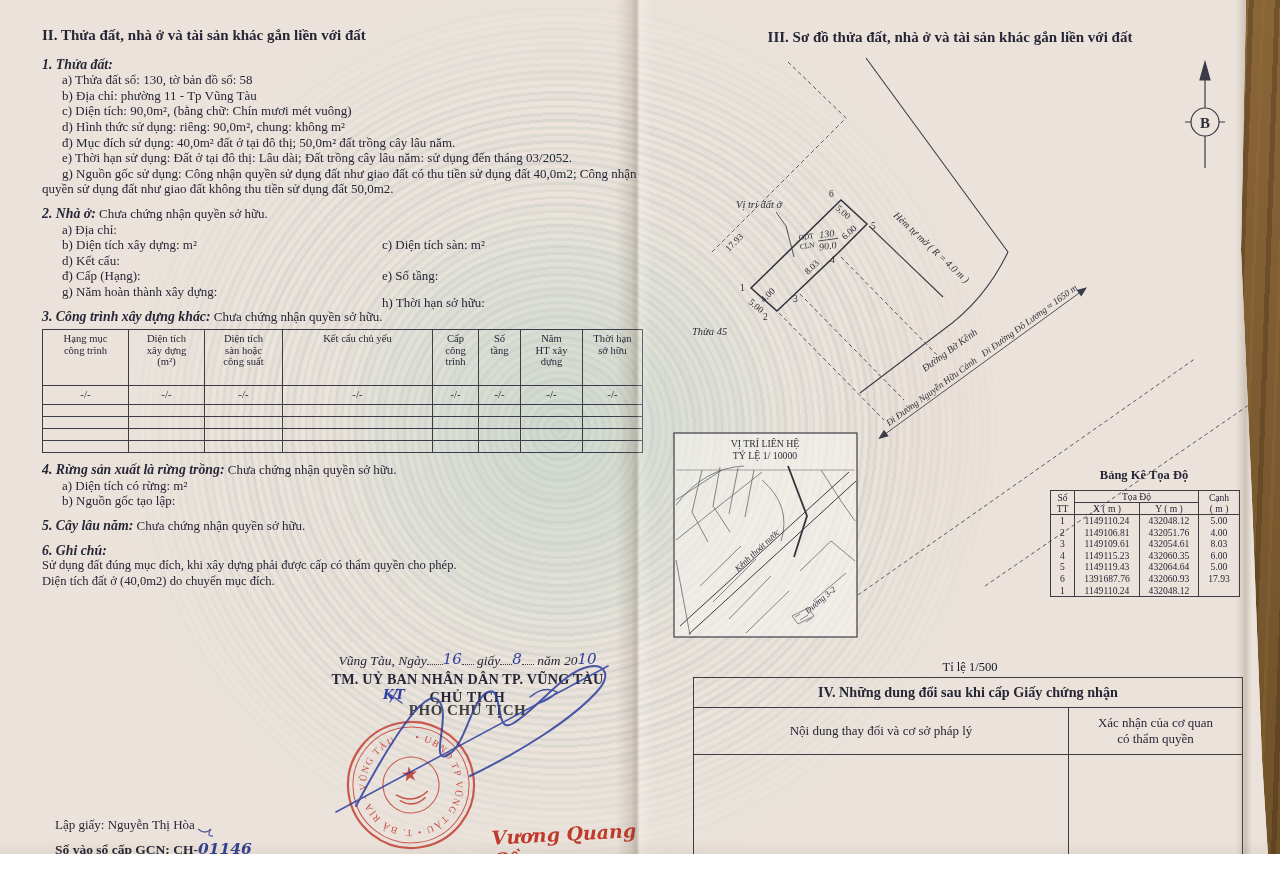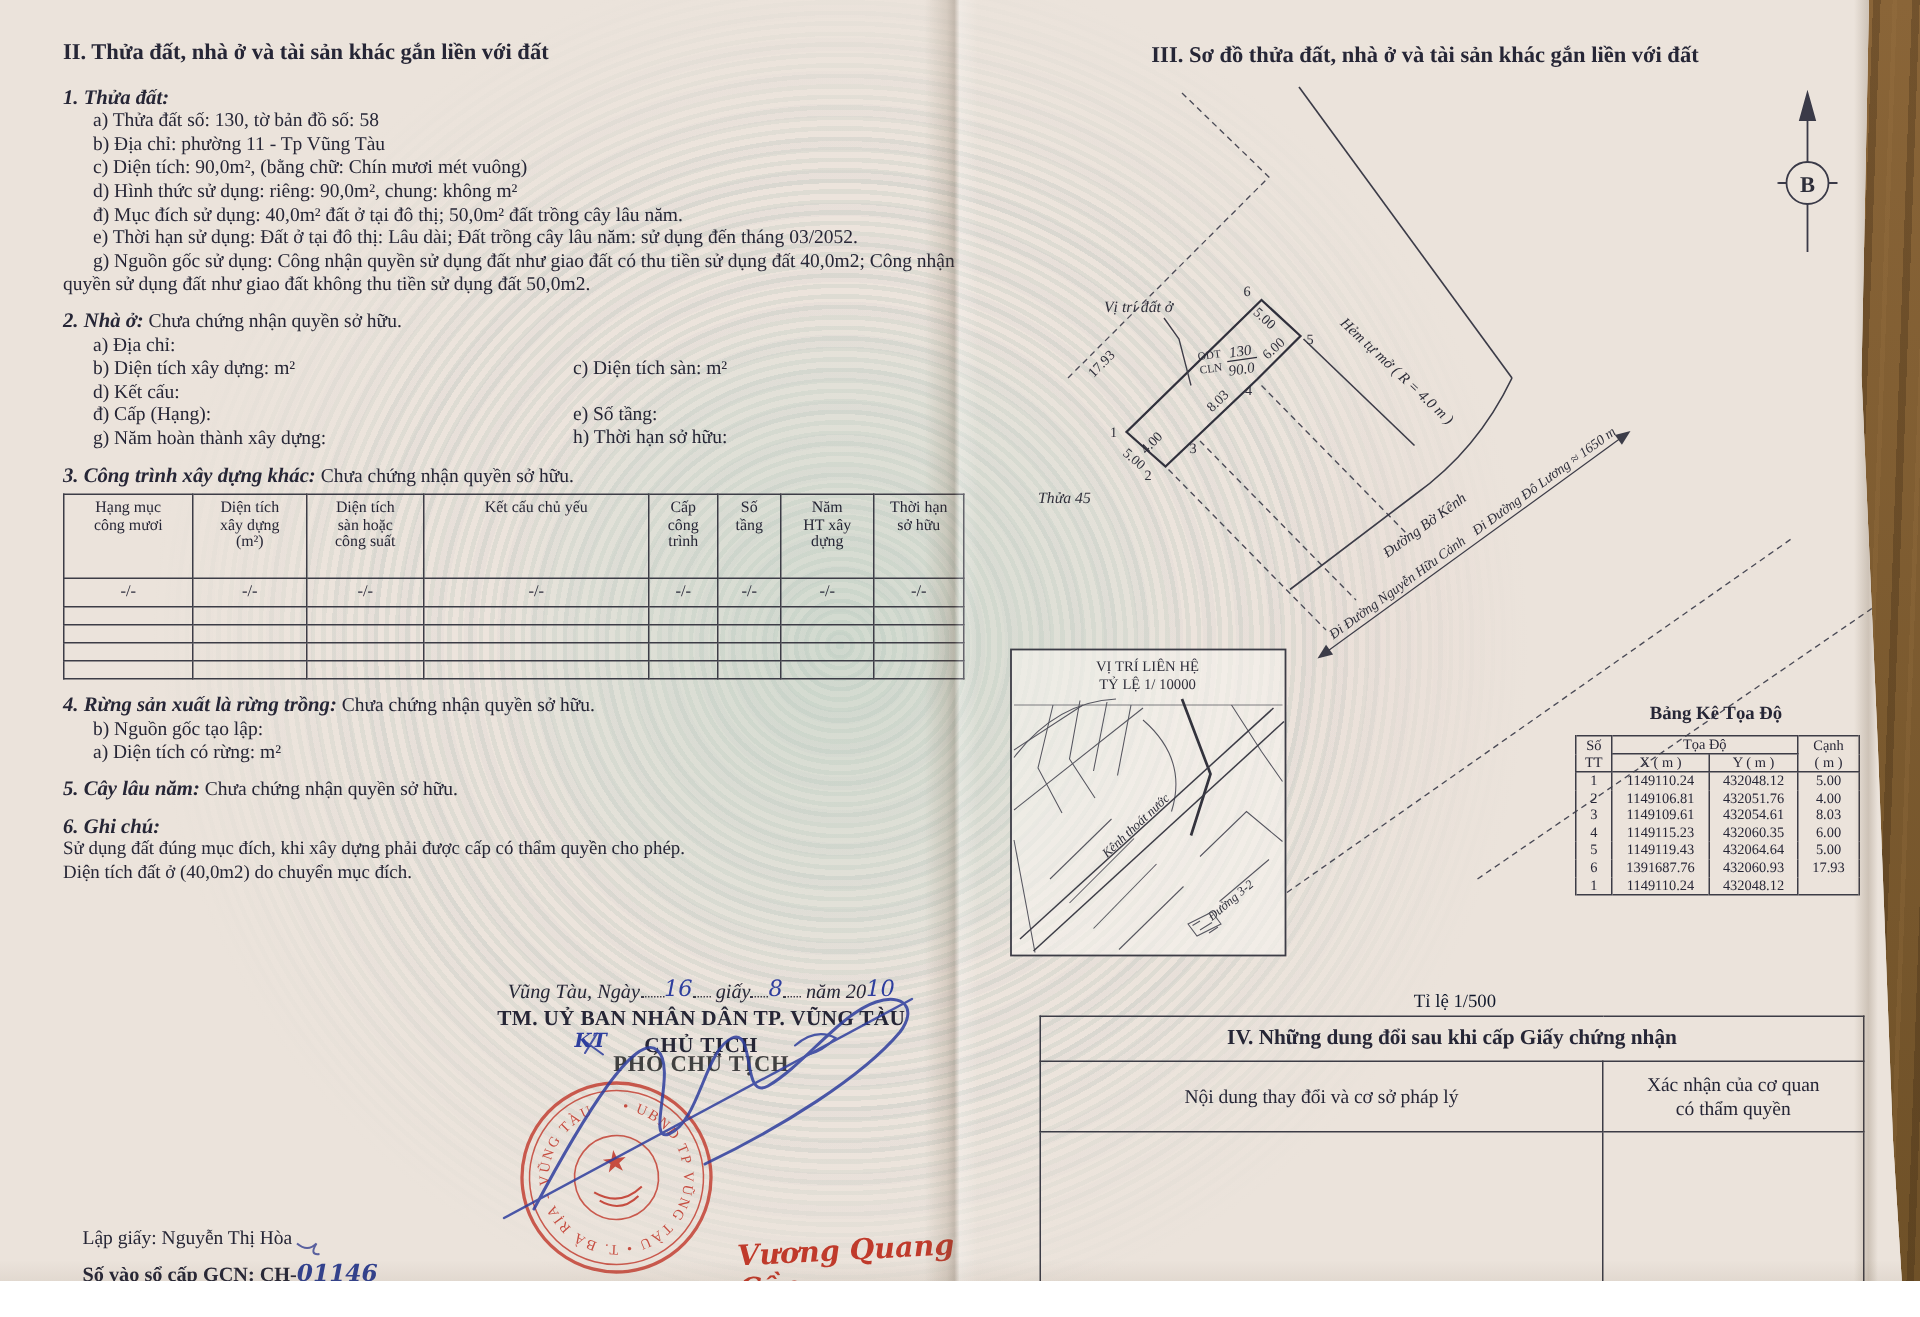--- a/index.html
+++ b/index.html
@@ -102,21 +102,21 @@
         <span class="snote">Chưa chứng nhận quyền sở hữu.</span>
       </div>
       <div class="s2cols" style="height:78px;">
         <div class="ln">a) Địa chỉ:</div>
         <div class="ln">b) Diện tích xây dựng: m²</div>
         <div class="ln">d) Kết cấu:</div>
         <div class="ln">đ) Cấp (Hạng):</div>
         <div class="ln">g) Năm hoàn thành xây dựng:</div>
         <div class="s2r" style="top:15.6px;">c) Diện tích sàn: m²</div>
         <div class="s2r" style="top:46.8px;">e) Số tầng:</div>
-        <div class="s2r" style="top:61px;">h) Thời hạn sở hữu:</div>
+        <div class="s2r" style="top:73px;">h) Thời hạn sở hữu:</div>
       </div>
 
       <div class="gap">
         <span class="sect">3. Công trình xây dựng khác:</span>
         <span class="snote">Chưa chứng nhận quyền sở hữu.</span>
       </div>
 
       <table class="ct">
         <colgroup>
             <col style="width:86px">
@@ -124,21 +124,21 @@
             <col style="width:78px">
             <col style="width:150px">
             <col style="width:46px">
             <col style="width:42px">
             <col style="width:62px">
             <col style="width:60px">
           </colgroup>
         <tbody>
             <tr>
           <th>Hạng mục
-công mươi</th>
+công trình</th>
           <th>Diện tích
 xây dựng
 (m²)</th>
           <th>Diện tích
 sàn hoặc
 công suất</th>
           <th>Kết cấu chủ yếu</th>
           <th>Cấp
 công
 trình</th>
@@ -200,22 +200,22 @@
               <td></td>
               <td></td>
             </tr>
       </tbody>
         </table>
 
       <div class="gap">
         <span class="sect">4. Rừng sản xuất là rừng trồng:</span>
         <span class="snote">Chưa chứng nhận quyền sở hữu.</span>
       </div>
+      <div class="ln">a) Diện tích có rừng: m²</div>
       <div class="ln">b) Nguồn gốc tạo lập:</div>
-      <div class="ln">a) Diện tích có rừng: m²</div>
 
       <div class="gap">
         <span class="sect">5. Cây lâu năm:</span>
         <span class="snote">Chưa chứng nhận quyền sở hữu.</span>
       </div>
 
       <div class="gap">
         <span class="sect">6. Ghi chú:</span>
       </div>
       <div style="font-size:12.6px;">Sử dụng đất đúng mục đích, khi xây dựng phải được cấp có thẩm quyền cho phép.</div>

